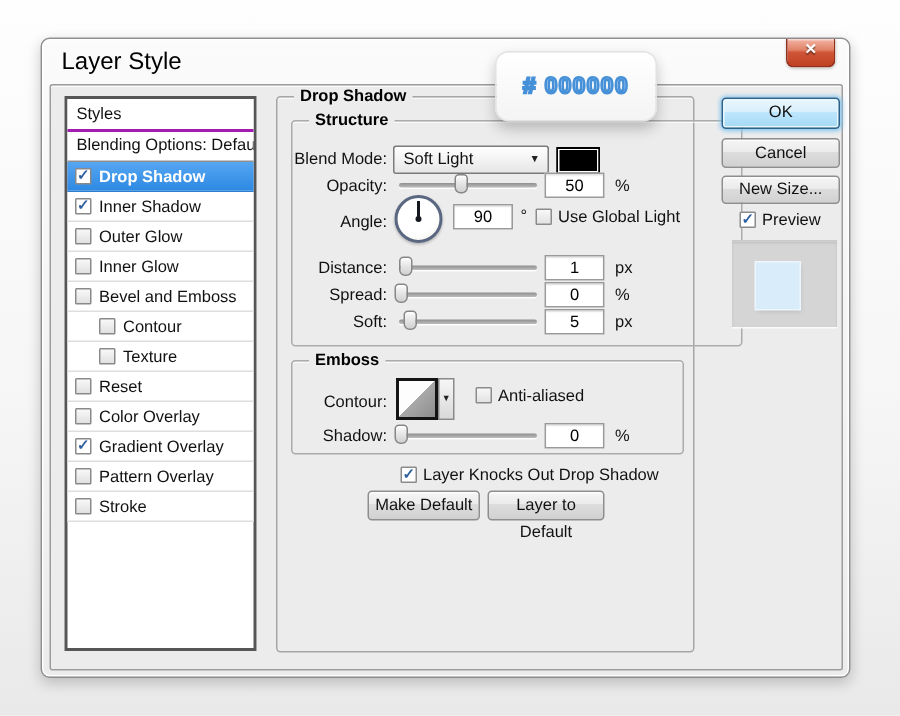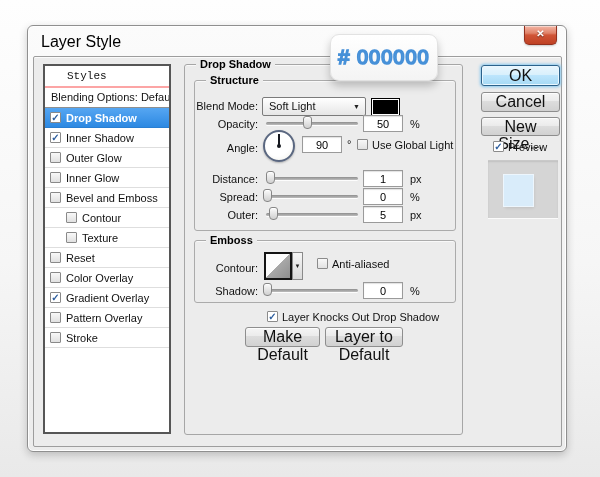--- a/index.html
+++ b/index.html
@@ -29,21 +29,21 @@
   .content{
     position:absolute;left:5px;top:30px;width:527px;height:389px;
     background:#ececec;border:1px solid #9d9d9d;border-radius:2px;
     box-shadow:inset 0 1px 0 #fbfbfb;
   }
   
   .styles-box{
     position:absolute;left:9px;top:7px;width:124px;height:366px;
     background:#fff;border:2px solid #565656;
   }
-  .styles-header{height:20px;line-height:20px;padding-left:22px;border-bottom:2px solid #fca5a5;background:#fff;font-family:Liberation Mono, monospace;}
+  .styles-header{height:20px;line-height:20px;padding-left:6px;border-bottom:2px solid #a21caf;background:#fff;}
   .blending-row{height:19px;line-height:19px;padding-left:6px;border-bottom:1px solid #8f8f8f;background:#fff;white-space:nowrap;overflow:hidden;}
   .style-row{
     height:19px;display:flex;align-items:center;gap:5px;padding-left:5px;
     border-bottom:1px solid #dedede;background:#fff;white-space:nowrap;overflow:hidden;
   }
   .style-row.indent{padding-left:21px;}
   .style-row.selected{
     background:linear-gradient(#56a6f2,#2d89e2);color:#fff;font-weight:bold;
     border-bottom-color:#2a7fd2;
   }
@@ -58,21 +58,21 @@
   .main-group{
     position:absolute;left:150px;top:7px;width:277px;height:369px;
     border:1px solid #a6a6a6;border-radius:3px;
     box-shadow:inset 0 1px 0 rgba(255,255,255,.7);
   }
   .group-label{
     position:absolute;top:-7px;left:11px;background:#ececec;padding:0 4px;
     font-weight:bold;font-size:11px;color:#000;line-height:13px;
   }
   .sub-group{position:absolute;border:1px solid #ababab;border-radius:3px;box-shadow:inset 0 1px 0 rgba(255,255,255,.7);}
-  .structure-box{left:9px;top:15px;width:260px;height:149px;}
+  .structure-box{left:9px;top:15px;width:260px;height:149px;padding-left:39px;}
   .quality-box{left:9px;top:175px;width:260px;height:61px;}
   
   .s-label{position:absolute;left:0;width:63px;text-align:right;line-height:13px;}
   .unit{position:absolute;line-height:13px;}
   .num-input{
     position:absolute;width:38px;height:15px;background:#fff;
     border:1px solid #9a9a9a;text-align:center;font-family:"Liberation Sans",sans-serif;
     font-size:11px;padding:0;box-shadow:inset 0 1px 1px rgba(0,0,0,.12);
   }
   .dropdown{
@@ -117,21 +117,21 @@
   }
   .contour-arrow{
     position:absolute;left:97px;top:11px;width:11px;height:28px;box-sizing:border-box;
     background:linear-gradient(#f6f6f6,#d9d9d9);border:1px solid #8a8a8a;
     font-size:6px;text-align:center;line-height:26px;color:#222;
   }
   
   .btn{
     position:absolute;box-sizing:border-box;border:1px solid #8e8e8e;border-radius:3px;
     background:linear-gradient(#f5f5f5,#ebebeb 45%,#dddddd 46%,#d1d1d1);
-    text-align:center;font-size:16px;color:#111;cursor:default;
+    text-align:center;font-size:11px;color:#111;cursor:default;
     box-shadow:inset 0 1px 0 rgba(255,255,255,.8);
   }
   .btn-ok{
     left:447px;top:8px;width:79px;height:21px;line-height:19px;
     border:1px solid #2c628b;
     background:linear-gradient(#eaf6fd,#d9f0fc 45%,#bee6fd 46%,#a6d9f4);
     box-shadow:0 0 3px 1px #86c7ee, inset 0 0 0 1px #e9f7ff;
   }
   .btn-cancel{left:447px;top:35px;width:79px;height:20px;line-height:18px;}
   .btn-newstyle{left:447px;top:60px;width:79px;height:19px;line-height:17px;}
@@ -149,21 +149,21 @@
   }
   
   .badge{
     position:absolute;left:330px;top:34px;width:106px;height:45px;z-index:20;
     background:linear-gradient(#ffffff,#f4f4f4);
     border:1px solid #e2e2e2;border-radius:9px;
     box-shadow:0 5px 9px rgba(0,0,0,.22);
     display:flex;align-items:center;justify-content:center;
   }
   .badge-text{
-    font-size:20px;font-weight:normal;letter-spacing:1px;
+    font-size:15px;font-weight:bold;letter-spacing:1px;
     color:#d9eafb;-webkit-text-stroke:1.7px #4690d8;
     text-shadow:0 0 1px #4690d8;
   }
 </style>
 </head>
 <body>
 
 <div class="dialog">
   <div class="title">Layer Style</div>
   <div class="close-btn">✕</div>
@@ -262,21 +262,21 @@
         <input class="num-input" style="left: 168px; top: 89px;" value="1">
         <span class="unit" style="left:215px;top:92px">px</span>
 
         <span class="s-label" style="top:110px">Spread:</span>
         <div class="track" style="left:71px;top:114px">
           <span class="thumb" style="left: calc(1% - 4px);"></span>
         </div>
         <input class="num-input" style="left: 168px; top: 107px;" value="0">
         <span class="unit" style="left:215px;top:110px">%</span>
 
-        <span class="s-label" style="top:128px">Outer:</span>
+        <span class="s-label" style="top:128px">Soft:</span>
         <div class="track" style="left:71px;top:132px">
           <span class="thumb" style="left: calc(8% - 4px);"></span>
         </div>
         <input class="num-input" style="left: 168px; top: 125px;" value="5">
         <span class="unit" style="left:215px;top:128px">px</span>
       </div>
 
       <div class="sub-group quality-box">
         <span class="group-label">Emboss</span>
 

